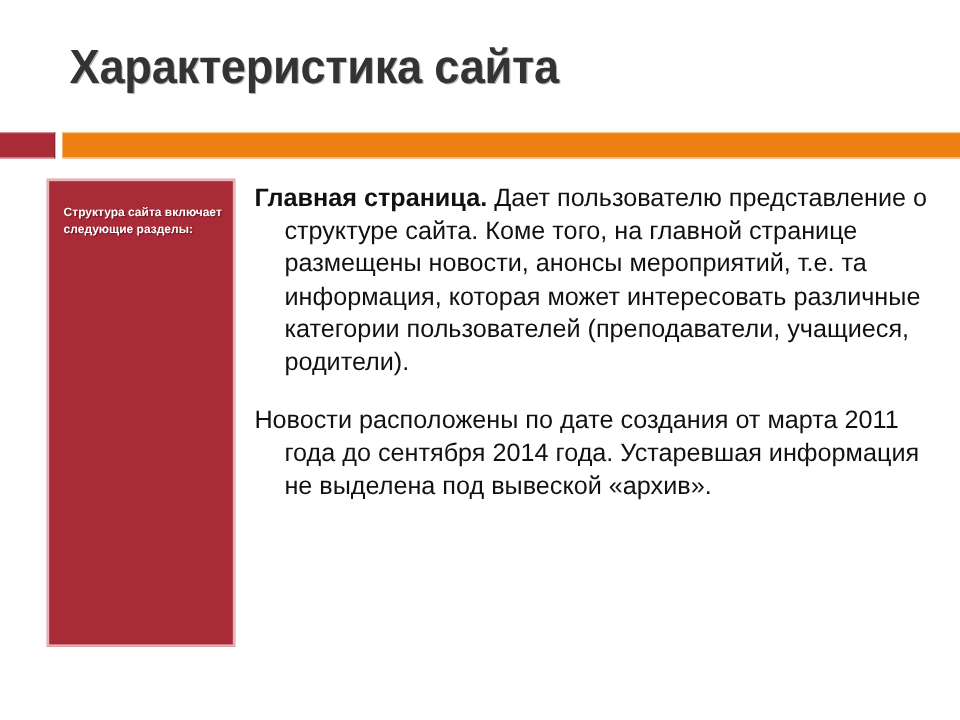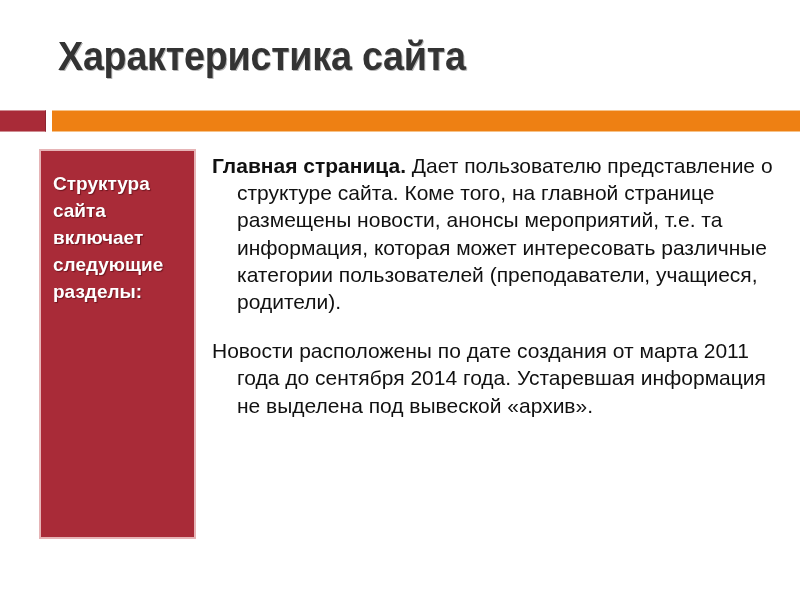--- a/index.html
+++ b/index.html
@@ -83,21 +83,21 @@
     height: 390px;
     background: #A92B38;
     border: 2px solid #E6B4B6;
     box-sizing: border-box;
   }
   #side-panel-text {
     position: absolute;
     left: 12px;
     top: 20px;
     right: 8px;
-    font-size: 19px;
+    font-size: 10px;
     font-weight: bold;
     color: #ffffff;
     line-height: 1.42;
     text-shadow: 1px 1px 1px rgba(80,10,18,0.65);
   }
 
   
   #body-text {
     position: absolute;
     left: 212px;

